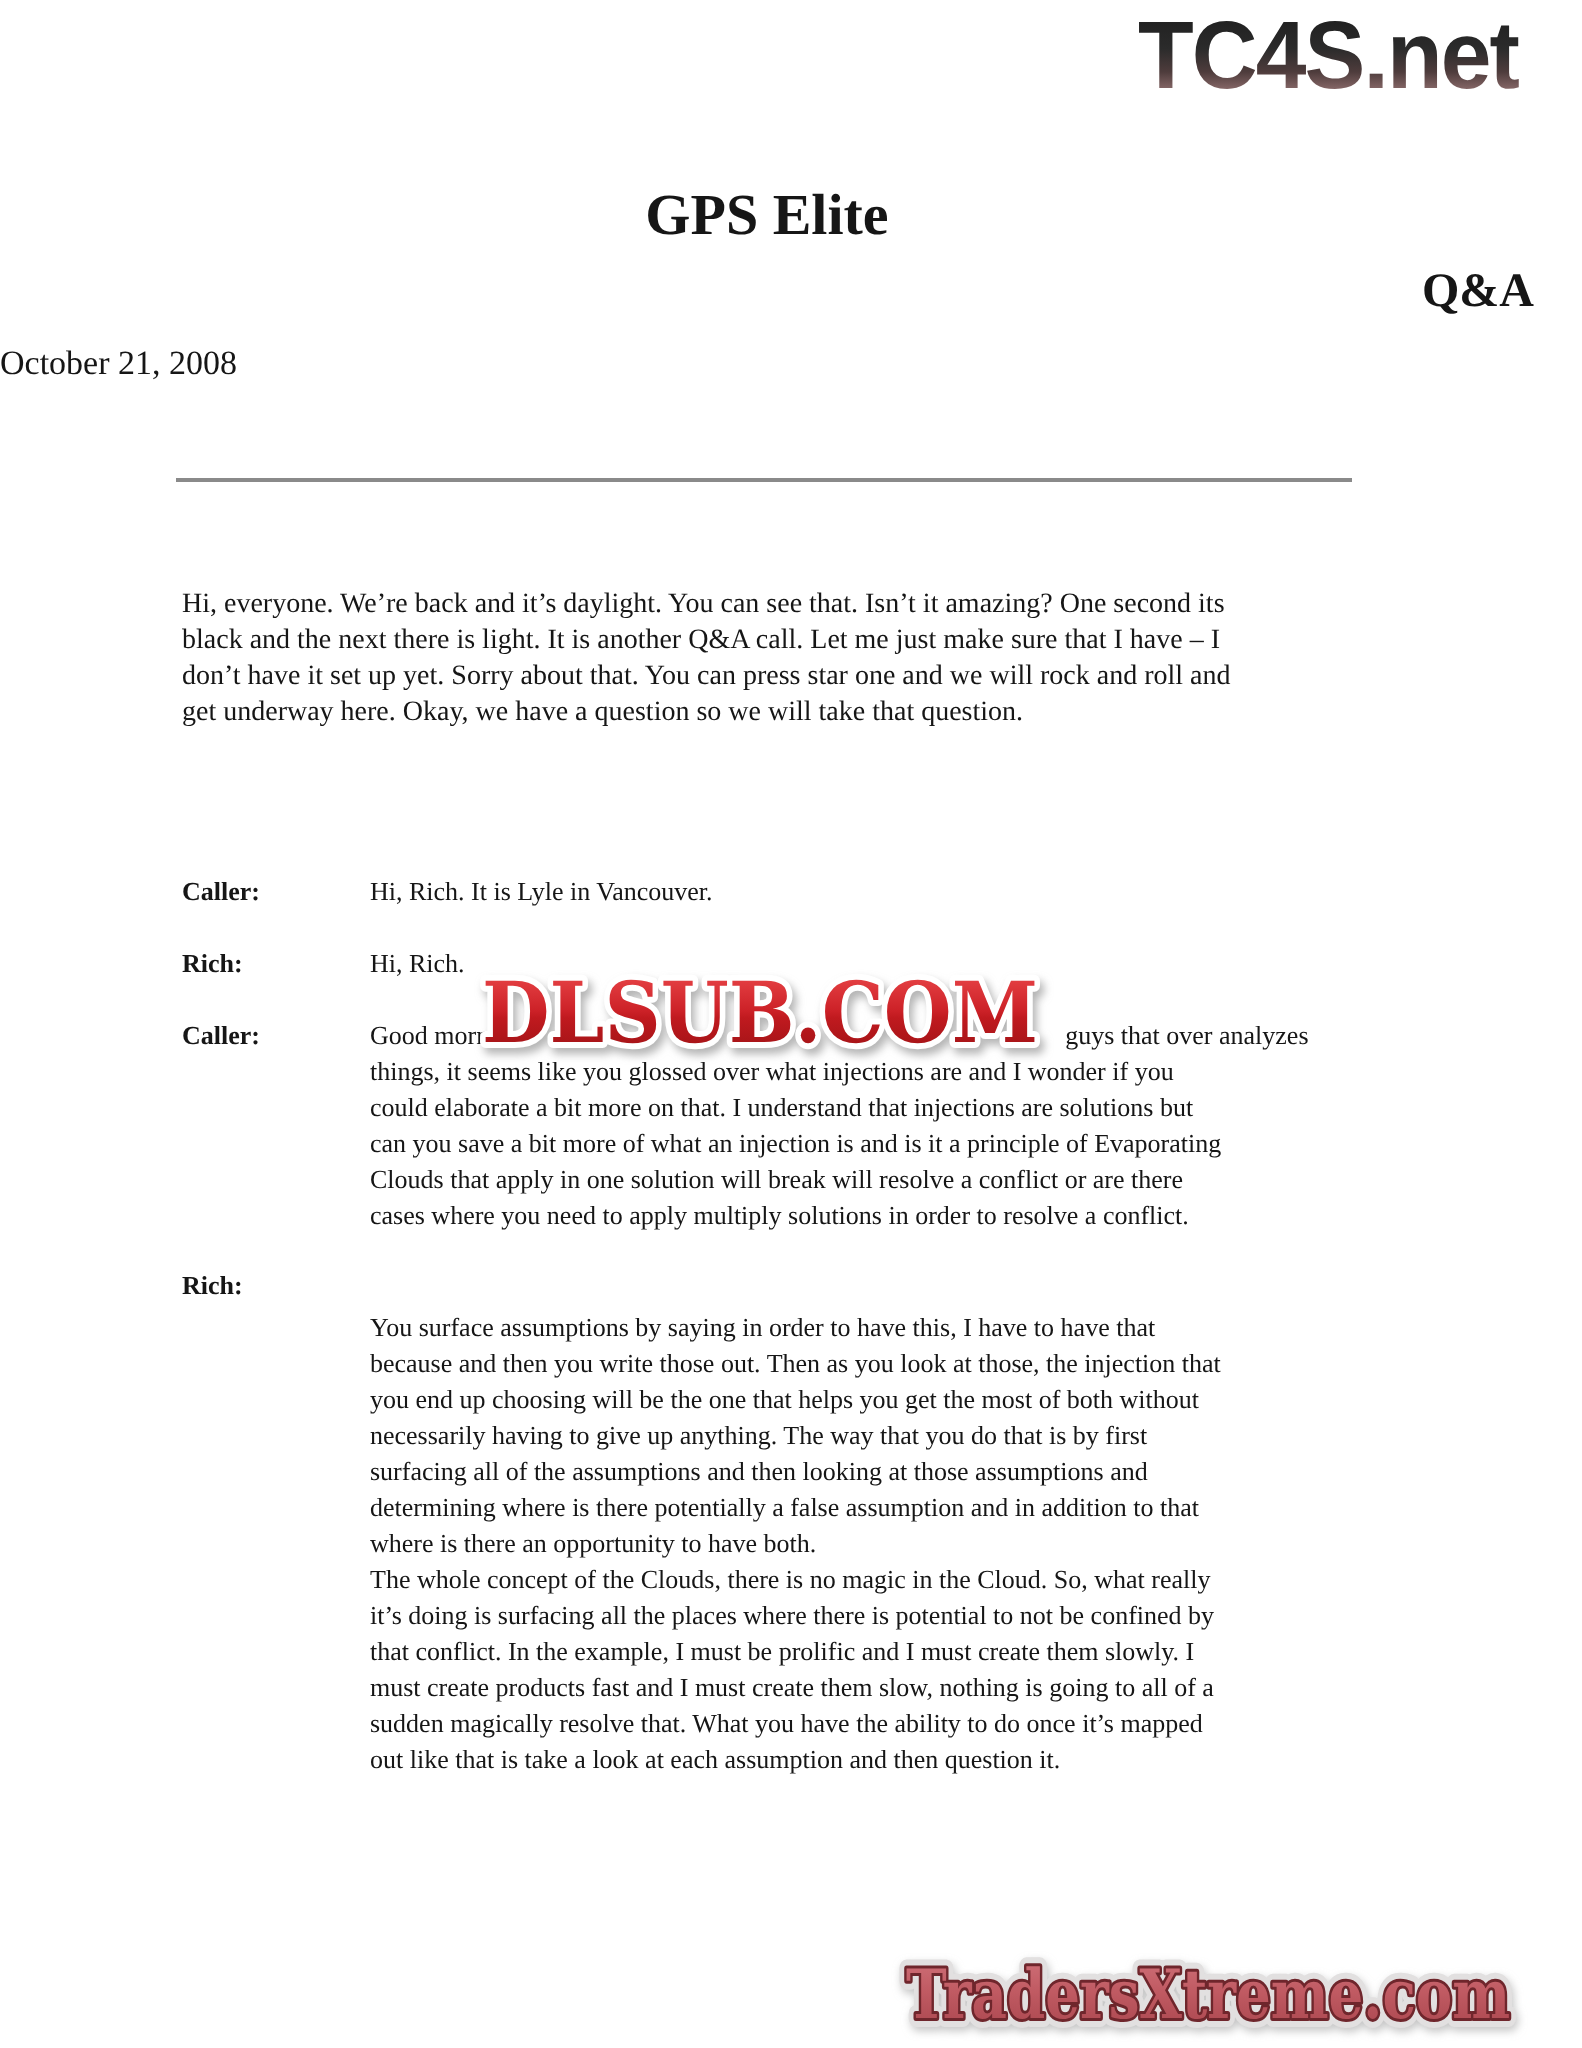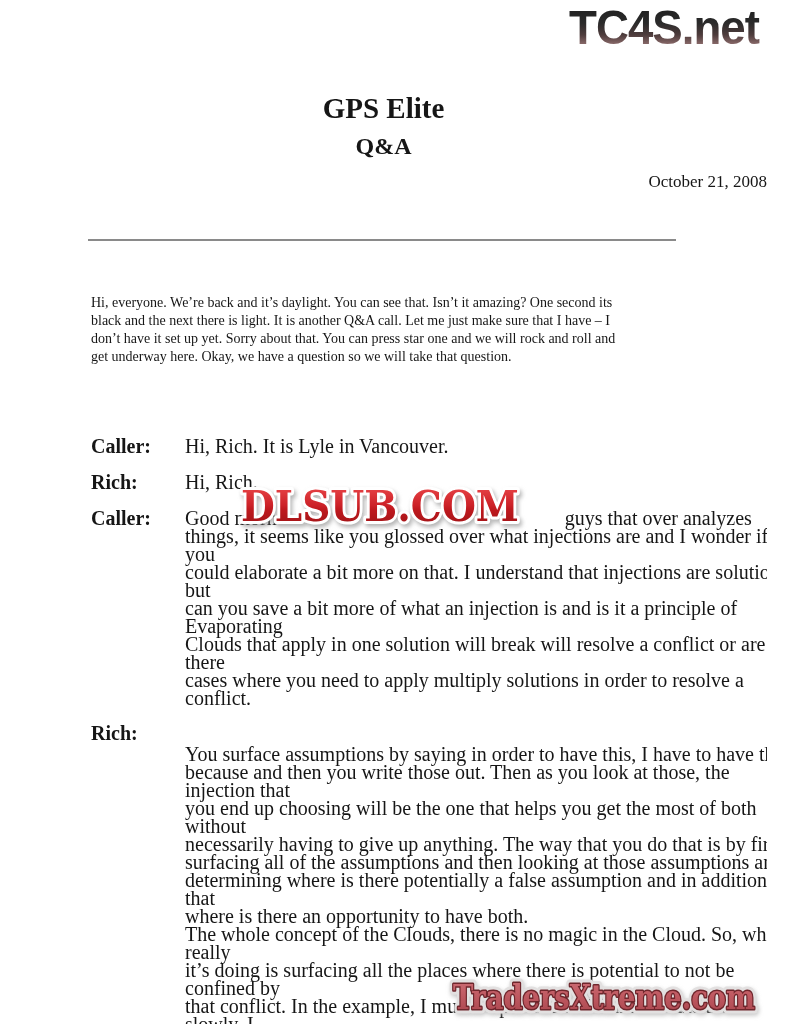--- a/index.html
+++ b/index.html
@@ -25,28 +25,28 @@
   
   .title {
     margin: 92px 0 0 0;
     text-align: center;
     font-size: 29px;
     font-weight: bold;
     line-height: 33px;
   }
   .subtitle {
     margin: 7px 0 0 0;
-    text-align: center;
+    text-align: right;
     font-size: 24px;
     font-weight: bold;
     line-height: 28px;
   }
   .date {
     margin: 12px 0 0 0;
-    text-align: right;
+    text-align: left;
     font-size: 17px;
     line-height: 20px;
   }
 
   
   .rule {
     margin: 47px 91px 0 88px;
     height: 0;
     border: none;
     border-top: 2px solid #8a8a8a;
@@ -57,21 +57,21 @@
     margin: 53px 0 0 91px;
     width: 700px;
     font-size: 14px;
     line-height: 18px;
     white-space: pre-line;
   }
   .row {
     display: flex;
     margin-left: 91px;
     width: 700px;
-    font-size: 20px;
+    font-size: 13px;
     line-height: 18px;
     justify-content: space-between;
   }
   .row-first  { margin-top: 71px; }
   .row-gap    { margin-top: 18px; }
   .row-gap17  { margin-top: 17px; }
   .speaker { flex: 0 0 94px; font-weight: bold; }
   .speech  { flex: 1 1 auto; }
   .pre { white-space: pre-line; }
   .broken-line { white-space: nowrap; }

